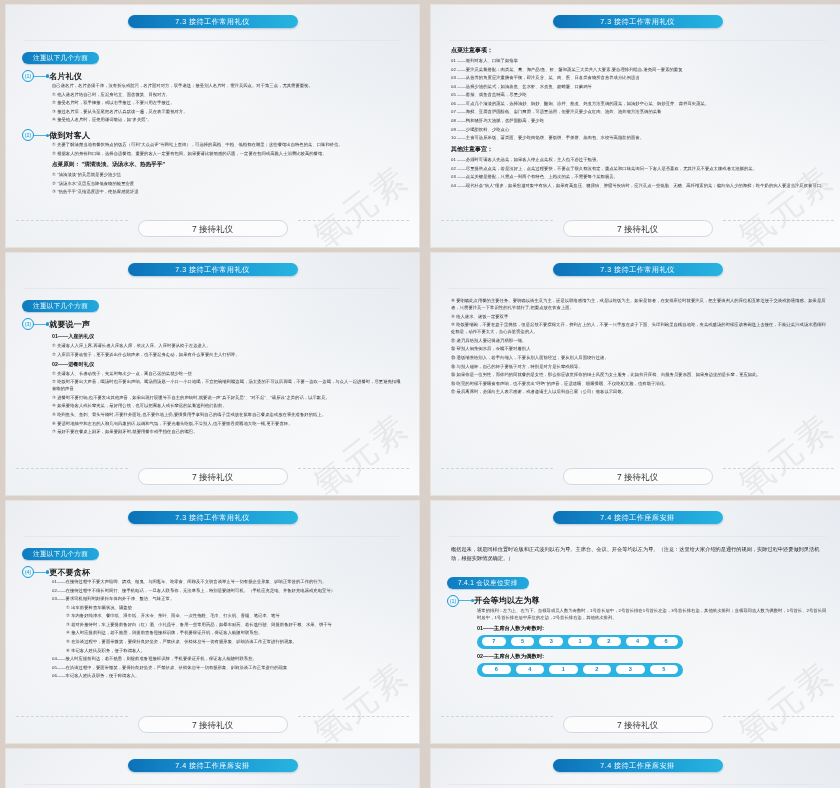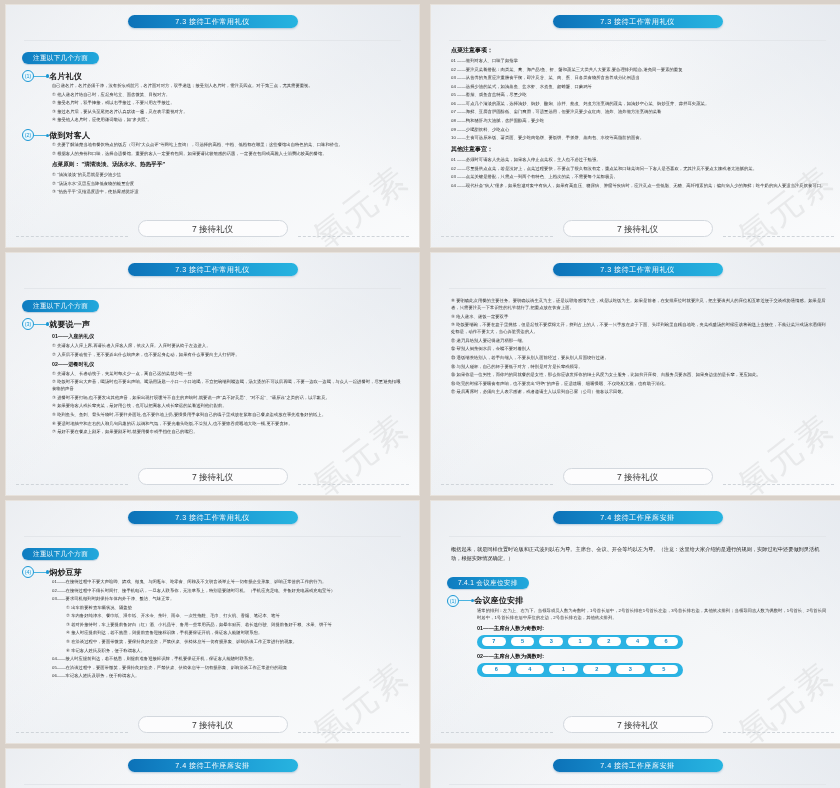--- a/index.html
+++ b/index.html
@@ -75,21 +75,21 @@
   .body { margin-left: 30px; }
   .body.flush { margin-left: 4px; }
   .p { font-size: 4.3px; line-height: 1.65; color: #2b2b2b; margin-bottom: 1.5px; letter-spacing: .05px; }
   .sec { font-size: 5.2px; font-weight: bold; color: #1a1a1a; margin: 3px 0 2px 0; }
   .sec2 { font-size: 6px; font-weight: bold; color: #111; margin: 4px 0 2px 0; }
   .rule { font-size: 5.6px; font-weight: bold; color: #111; margin: 4px 0 2px 0; }
   .intro { font-size: 5.2px; line-height: 1.8; color: #222; margin: 8px 4px 0 4px; }
 
   .footer {
     position: absolute; left: 0; right: 0; bottom: 10px;
-    display: flex; align-items: flex-end; z-index: 3;
+    display: flex; align-items: flex-start; z-index: 3;
   }
   .footer .dash { flex: 1; height: 1px; border-top: 1px dashed #cfd4d9; margin: 0 10px; }
   .footer .fpill {
     width: 150px; height: 17px; border-radius: 9px;
     border: 1px solid #d3d8de; background: #fcfcfd;
     font-size: 8.5px; line-height: 16px; text-align: center; color: #333;
   }
 
   .seat-bar {
     margin: 3px 0 4px 30px;
@@ -245,21 +245,21 @@
   <div class="slide">
     <div class="wm">氧元素</div>
     <div class="inner">
       <div class="title-pill">7.3  接待工作常用礼仪</div>
       <div class="hr"></div>
       <span class="sub-pill">注重以下几个方面</span>
       <div class="head-row">
         <span class="num-circle">(4)</span>
         <span class="connector"></span>
         <span class="dot"></span>
-        <span class="h2">焖炒豆芽</span>
+        <span class="h2">更不要贪杯</span>
       </div>
       <div class="body">
         <div class="p">01——在接待过程中不要大声喧哗、嬉戏、做鬼、与闲逛年、吃零食、闲聊及不文明言谈举止等一切有损企业形象、影响正常营的工作的行为。</div>
         <div class="p">02——在接待过程中不得长时间打、接手机电话，一旦客人联系你，无法草系上，特别是要随时可机。（手机应充足电、并备好充电器或充电宝等）</div>
         <div class="p">03——要求司机做到时刻保持车体内外干净、整洁、气味正常。</div>
         <div style="margin-left:14px;">
           <div class="p">① 出车前要检查车辆状况、隔盖垫</div>
           <div class="p">② 车内备好纯净水、餐巾纸、湿巾纸、开水壶、茶叶、雨伞、一次性拖鞋、毛巾、打火机、香烟、笔记本、笔等</div>
           <div class="p">③ 若对外接待时，车上要提前备好白（红）酒、小礼品等、备用一些常用药品，如晕车贴药、若长途行驶、则提前备好干粮、水果、饼干等</div>
           <div class="p">④ 接人时应提前到达，若不熟悉，则提前查备迎接标识牌，手机要保证开机，保证客人能随时联系您。</div>
@@ -284,21 +284,21 @@
       <div class="title-pill">7.4  接待工作座席安排</div>
       <div class="hr"></div>
       <div class="intro">概括起来，就是同样位置时论版和正式波列以右为尊。主席台、会议、开会等均以左为尊。（注意：这里给大家介绍的是通行的规则，实际过程中还要做到灵活机动，根据实际情况确定。）</div>
       <div style="margin-top:7px;">
         <span class="sub-pill">7.4.1  会议座位安排</span>
       </div>
       <div class="head-row">
         <span class="num-circle">(1)</span>
         <span class="connector"></span>
         <span class="dot"></span>
-        <span class="h2">会议座位安排</span>
+        <span class="h2">开会等均以左为尊</span>
       </div>
       <div class="body">
         <div class="p">通常的排列：左为上、右为下。当领导成员人数为奇数时，1号首长居中，2号首长排在1号首长左边，3号首长排右边，其他依次排列；当领导同志人数为偶数时，1号首长、2号首长同时居中，1号首长排在居中座位的左边，2号首长排右边，其他依次排列。</div>
       </div>
       <div class="slabel">01——主席台人数为奇数时:</div>
       <div class="seat-bar">
         <span class="seat">7</span>
         <span class="seat">5</span>
         <span class="seat">3</span>
         <span class="seat">1</span>

